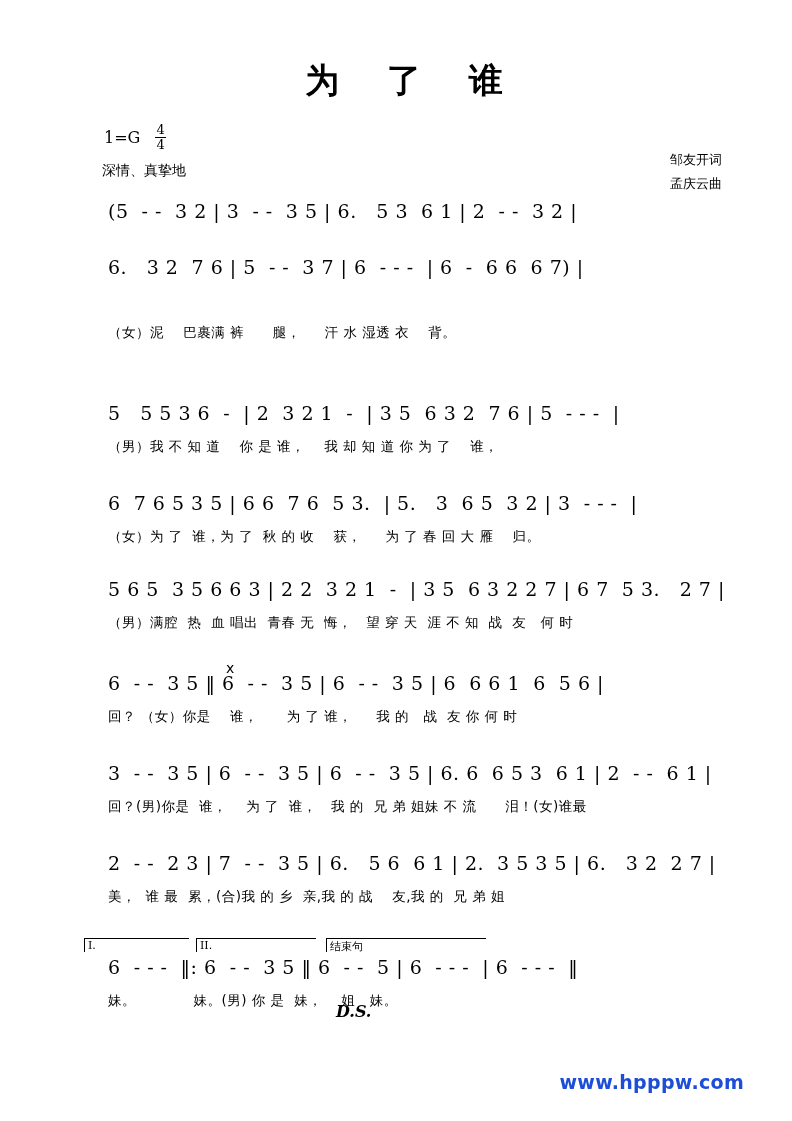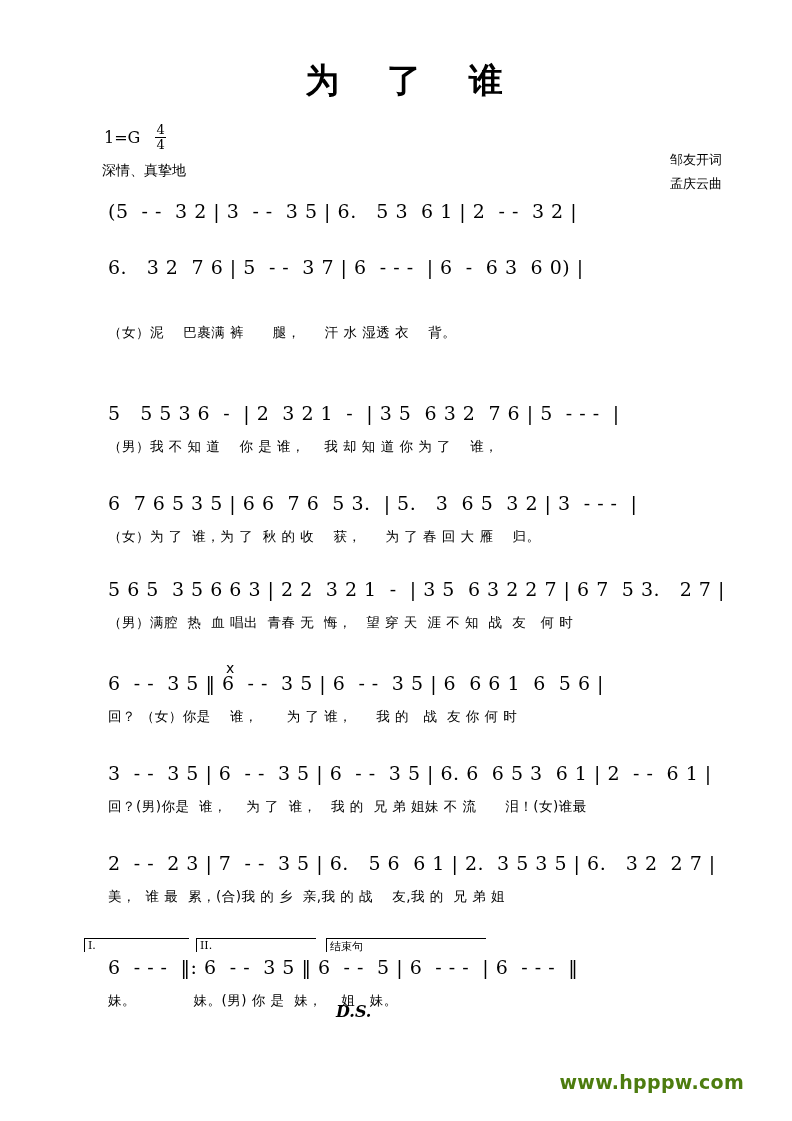--- a/index.html
+++ b/index.html
@@ -124,21 +124,21 @@
     font-size: 14px;
   }
   .watermark {
     position: absolute;
     right: 56px;
     bottom: 28px;
     font-family: "DejaVu Sans", "Liberation Sans", sans-serif;
     font-weight: bold;
     font-size: 19px;
     letter-spacing: 0.3px;
-    color: #4d7c0f;
+    color: #1d4ed8;
   }
 </style>
 </head>
 <body>
 
 <div class="sheet">
 
   <div class="title">为  了  谁</div>
 
   <div class="key-sig">
@@ -154,21 +154,21 @@
   <div class="credits">
     <div>邹友开词</div>
     <div>孟庆云曲</div>
   </div>
 
   <div class="staff" style="top:200px">
     <div class="notes-row">(5  - -  3 2 | 3  - -  3 5 | 6.   5 3  6 1 | 2  - -  3 2 |</div>
   </div>
 
   <div class="staff" style="top:256px">
-    <div class="notes-row">6.   3 2  7 6 | 5  - -  3 7 | 6  - - -  | 6  -  6 3  6 0) |</div>
+    <div class="notes-row">6.   3 2  7 6 | 5  - -  3 7 | 6  - - -  | 6  -  6 6  6 7) |</div>
   </div>
 
   <div class="staff" style="top:312px">
     <div class="lyric-row">（女）泥    巴裹满 裤      腿，     汗 水 湿透 衣    背。</div>
   </div>
 
   <div class="staff" style="top:402px">
     <div class="notes-row">5   5 5 3 6  -  | 2  3 2 1  -  | 3 5  6 3 2  7 6 | 5  - - -  |</div>
     <div class="lyric-row">（男）我 不 知 道    你 是 谁，    我 却 知 道 你 为 了    谁，</div>
   </div>

